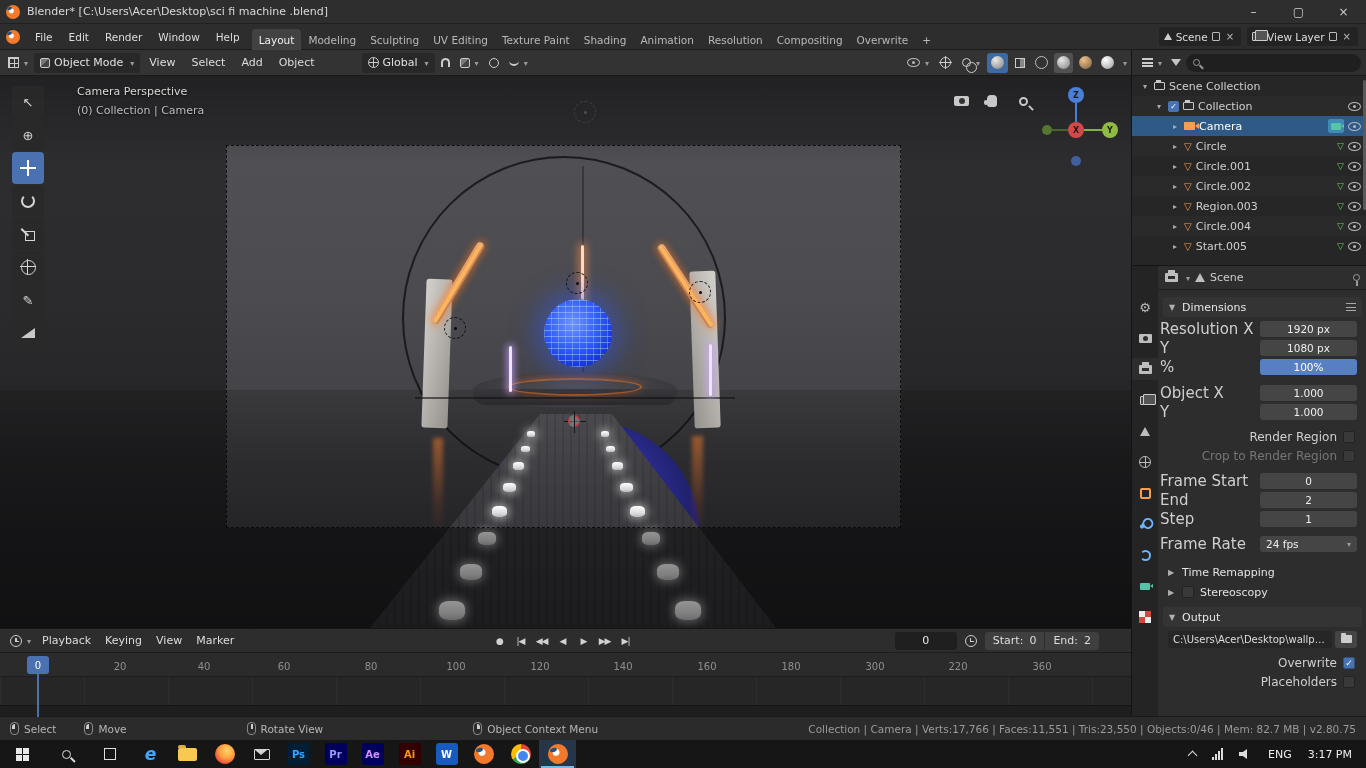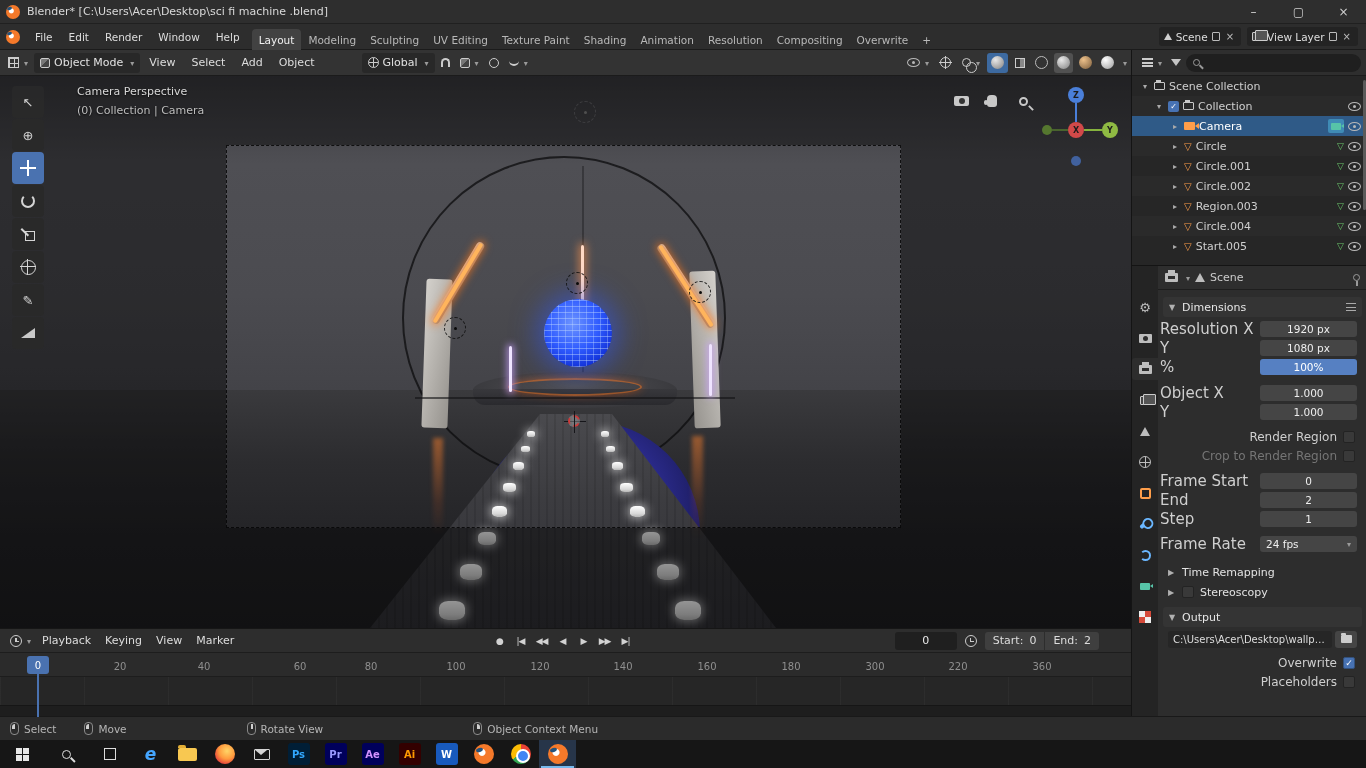--- a/index.html
+++ b/index.html
@@ -536,21 +536,21 @@
                   <span>End:</span>
                   <span>2</span>
                 </div>
             </div>
           </div>
         </div>
         <div id="tl-ruler">
           <div id="curframe">0</div>
           <span class="tick" style="left:120px">20</span>
           <span class="tick" style="left:204px">40</span>
-          <span class="tick" style="left:300px">60</span>
+          <span class="tick" style="left:284px">60</span>
           <span class="tick" style="left:371px">80</span>
           <span class="tick" style="left:456px">100</span>
           <span class="tick" style="left:540px">120</span>
           <span class="tick" style="left:623px">140</span>
           <span class="tick" style="left:707px">160</span>
           <span class="tick" style="left:791px">180</span>
           <span class="tick" style="left:875px">300</span>
           <span class="tick" style="left:958px">220</span>
           <span class="tick" style="left:1042px">360</span>
         </div>
@@ -788,20 +788,21 @@
           <i></i>
         </span>
         <span>Rotate View</span>
       </span>
     <span class="hint">
         <span class="ms r">
           <i></i>
         </span>
         <span>Object Context Menu</span>
       </span>
+    <span id="sb-stats">Collection | Camera | Verts:17,766 | Faces:11,551 | Tris:23,550 | Objects:0/46 | Mem: 82.7 MB | v2.80.75</span>
   </div>
 
   <div id="taskbar">
     <button class="tb-sys">
         <span class="i-win">
           <b></b>
           <b></b>
           <b></b>
           <b></b>
         </span>
@@ -841,15 +842,33 @@
       </button>
     <button class="appslot">
         <span class="app-blender"></span>
       </button>
     <button class="appslot">
         <span class="app-chrome"></span>
       </button>
     <button class="appslot active">
         <span class="app-blender"></span>
       </button>
+    <div id="tray">
+      <span class="trayitem">
+          <span class="i-up"></span>
+        </span>
+      <span class="trayitem">
+          <span class="i-net">
+            <b style="height:3px"></b>
+            <b style="height:6px"></b>
+            <b style="height:9px"></b>
+            <b style="height:12px"></b>
+          </span>
+        </span>
+      <span class="trayitem">
+          <span class="i-spk"></span>
+        </span>
+      <span class="trayitem">ENG</span>
+      <span class="trayitem" style="padding-right:14px">3:17 PM</span>
+    </div>
   </div>
 
 </div>
 
 </body></html>

